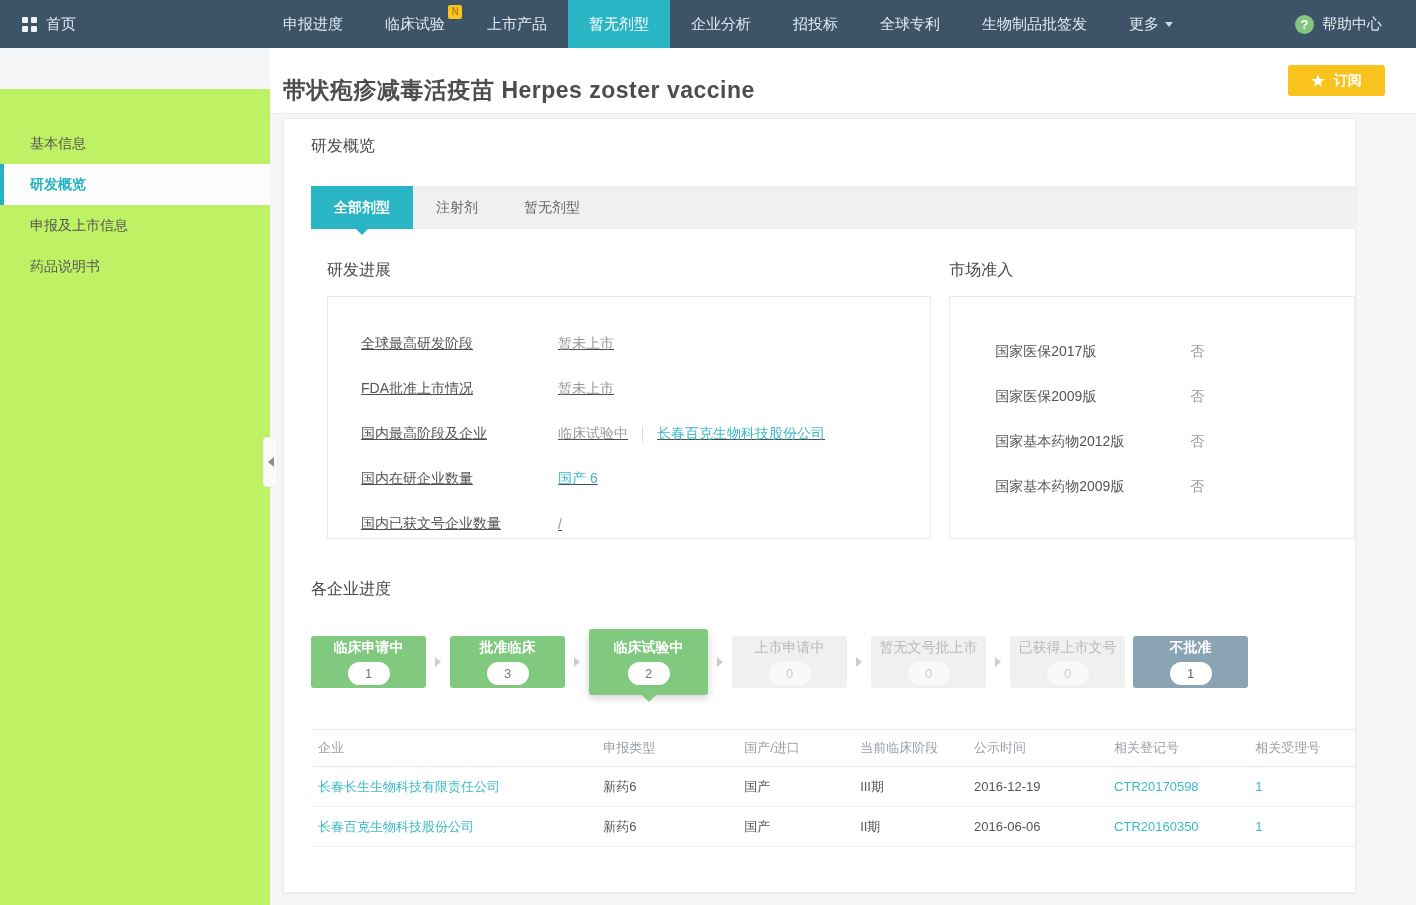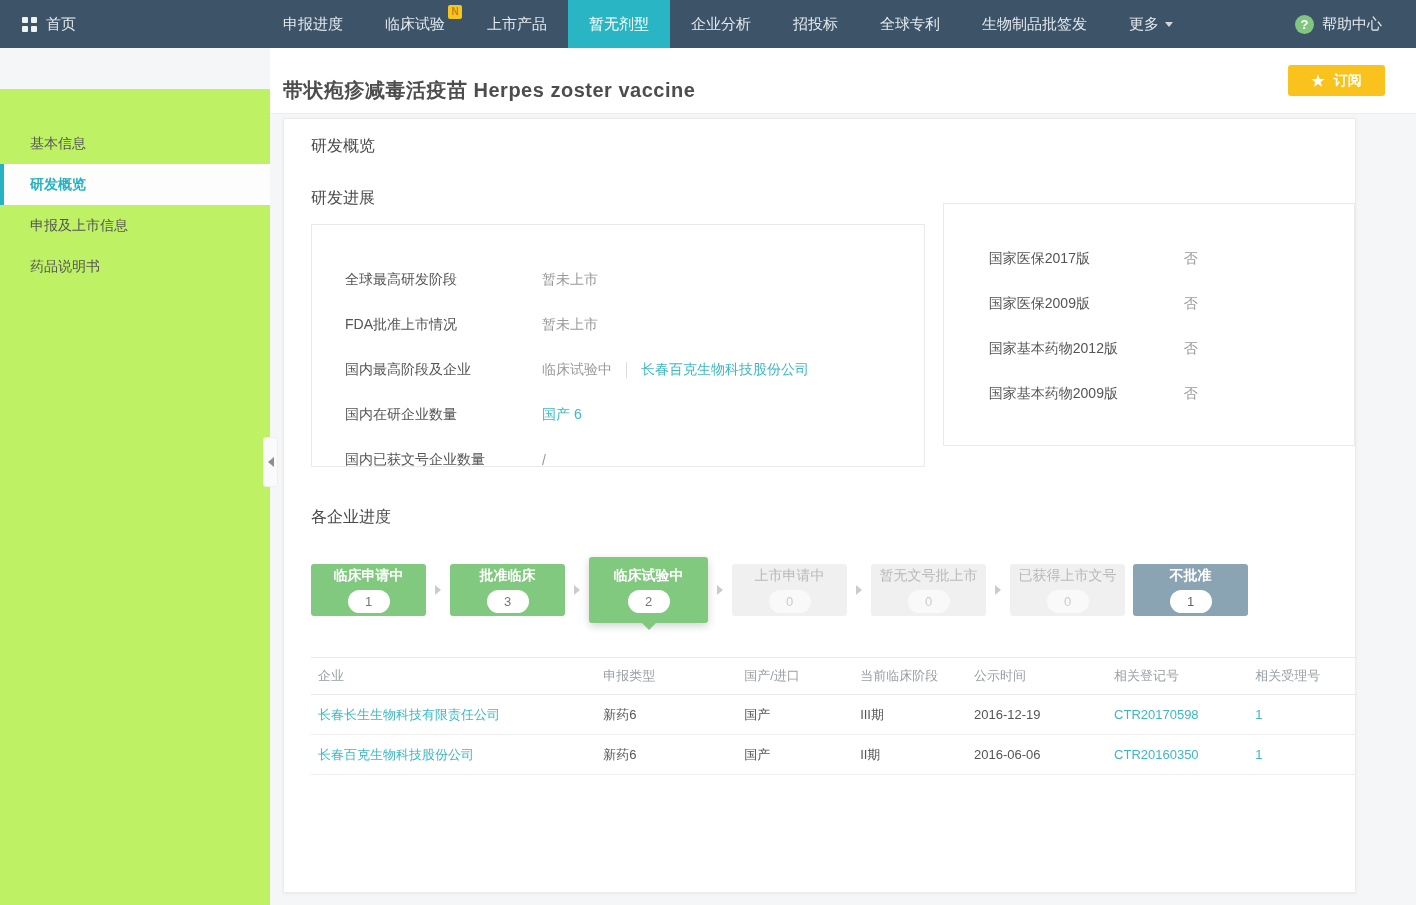--- a/index.html
+++ b/index.html
@@ -31,44 +31,44 @@
 
   .collapse-handle { position:absolute; left:263px; top:389px; width:15px; height:50px; background:#fafafa;
                      border:1px solid #efefef; border-radius:3px; display:flex; align-items:center; justify-content:center;
                      cursor:pointer; z-index:5; }
   .collapse-handle i { width:0; height:0; border-top:5px solid transparent; border-bottom:5px solid transparent;
                        border-right:6px solid #8d8d8d; }
 
   .main { flex:1; display:flex; flex-direction:column; }
   .title-bar { background:#ffffff; height:66px; display:flex; align-items:center; padding:0 31px 0 13px;
                border-bottom:1px solid #ededed; }
-  .page-title { font-size:20px; color:#4d4d4d; letter-spacing:.5px;margin-top:19px; }
+  .page-title { font-size:23px; color:#4d4d4d; letter-spacing:.5px;margin-top:19px; }
   .subscribe-btn { margin-left:auto; background:#f9c21d; color:#ffffff; border:none; border-radius:3px;
                    height:31px; width:97px; font-size:14px; font-weight:bold; cursor:pointer;
                    display:flex; align-items:center; justify-content:center; gap:9px; }
   .subscribe-btn .star { font-size:15px; }
 
   
   .content { flex:1; padding:4px 0 0 13px; }
   .card { width:1073px; background:#ffffff; border:1px solid #ececec; box-shadow:0 1px 3px rgba(0,0,0,.05);
           padding:17px 0 0 27px; height:775px; }
   .sec-title { font-size:16px; color:#4a4a4a; font-weight:normal; }
 
   .tabbar { margin-top:29px; width:1046px; height:43px; background:#f0f0f0; display:flex; align-items:stretch; }
   .tab { line-height:43px; padding:0 23px; font-size:14px; color:#666; cursor:pointer; position:relative; }
   .tab.active { background:#2ab5c4; color:#fff; font-weight:bold; }
   .tab.active::after { content:""; position:absolute; left:50%; bottom:-6px; margin-left:-6px; width:0; height:0;
                        border-left:6px solid transparent; border-right:6px solid transparent; border-top:6px solid #2ab5c4; }
 
-  .panels { display:flex; margin-top:31px; }
+  .panels { display:flex; margin-top:31px;margin-left:16px; }
   .panel-col h3 { font-size:16px; color:#4a4a4a; font-weight:normal; }
   .panel-box { margin-top:15px; border:1px solid #eaeaea; height:243px; }
   .panel-left { width:615px; margin-right:18px; }
   .panel-right { width:413px; }
-  .panel-left .panel-box { padding:32px 0 0 33px; }
+  .panel-left .panel-box { padding:24px 0 0 33px;text-decoration:underline; }
   .panel-right .panel-box { padding:32px 0 10px 45px; }
   .p-row { height:45px; display:flex; align-items:center; font-size:14px; }
   .p-label { color:#555; width:197px; flex:none; }
   .panel-right .p-label { width:195px; }
   .p-value { color:#999; }
   .p-divider { display:inline-block; width:1px; height:16px; background:#dcdcdc; margin:0 14px; vertical-align:middle; }
   a.tlink { color:#3bb9c3; text-decoration:none; cursor:pointer; }
 
   
   .flow-title { margin-top:40px; }
@@ -174,20 +174,25 @@
         <span class="star">★</span>
         <span>订阅</span>
       </button>
     </div>
 
     <div class="content">
       <div class="card">
 
         <h2 class="sec-title">研发概览</h2>
 
+        <div class="tabbar">
+          <div class="tab active">全部剂型</div>
+          <div class="tab">注射剂</div>
+          <div class="tab">暂无剂型</div>
+        </div>
 
         <div class="panels">
 
           <div class="panel-col panel-left">
             <h3>研发进展</h3>
             <div class="panel-box">
               <div class="p-row">
                 <span class="p-label">全球最高研发阶段</span>
                 <span class="p-value">暂未上市</span>
               </div>
@@ -206,20 +211,21 @@
                 <a class="tlink">国产 6</a>
               </div>
               <div class="p-row">
                 <span class="p-label">国内已获文号企业数量</span>
                 <span class="p-value">/</span>
               </div>
             </div>
           </div>
 
           <div class="panel-col panel-right">
+            <h3>市场准入</h3>
             <div class="panel-box">
               <div class="p-row">
                 <span class="p-label">国家医保2017版</span>
                 <span class="p-value">否</span>
               </div>
               <div class="p-row">
                 <span class="p-label">国家医保2009版</span>
                 <span class="p-value">否</span>
               </div>
               <div class="p-row">

